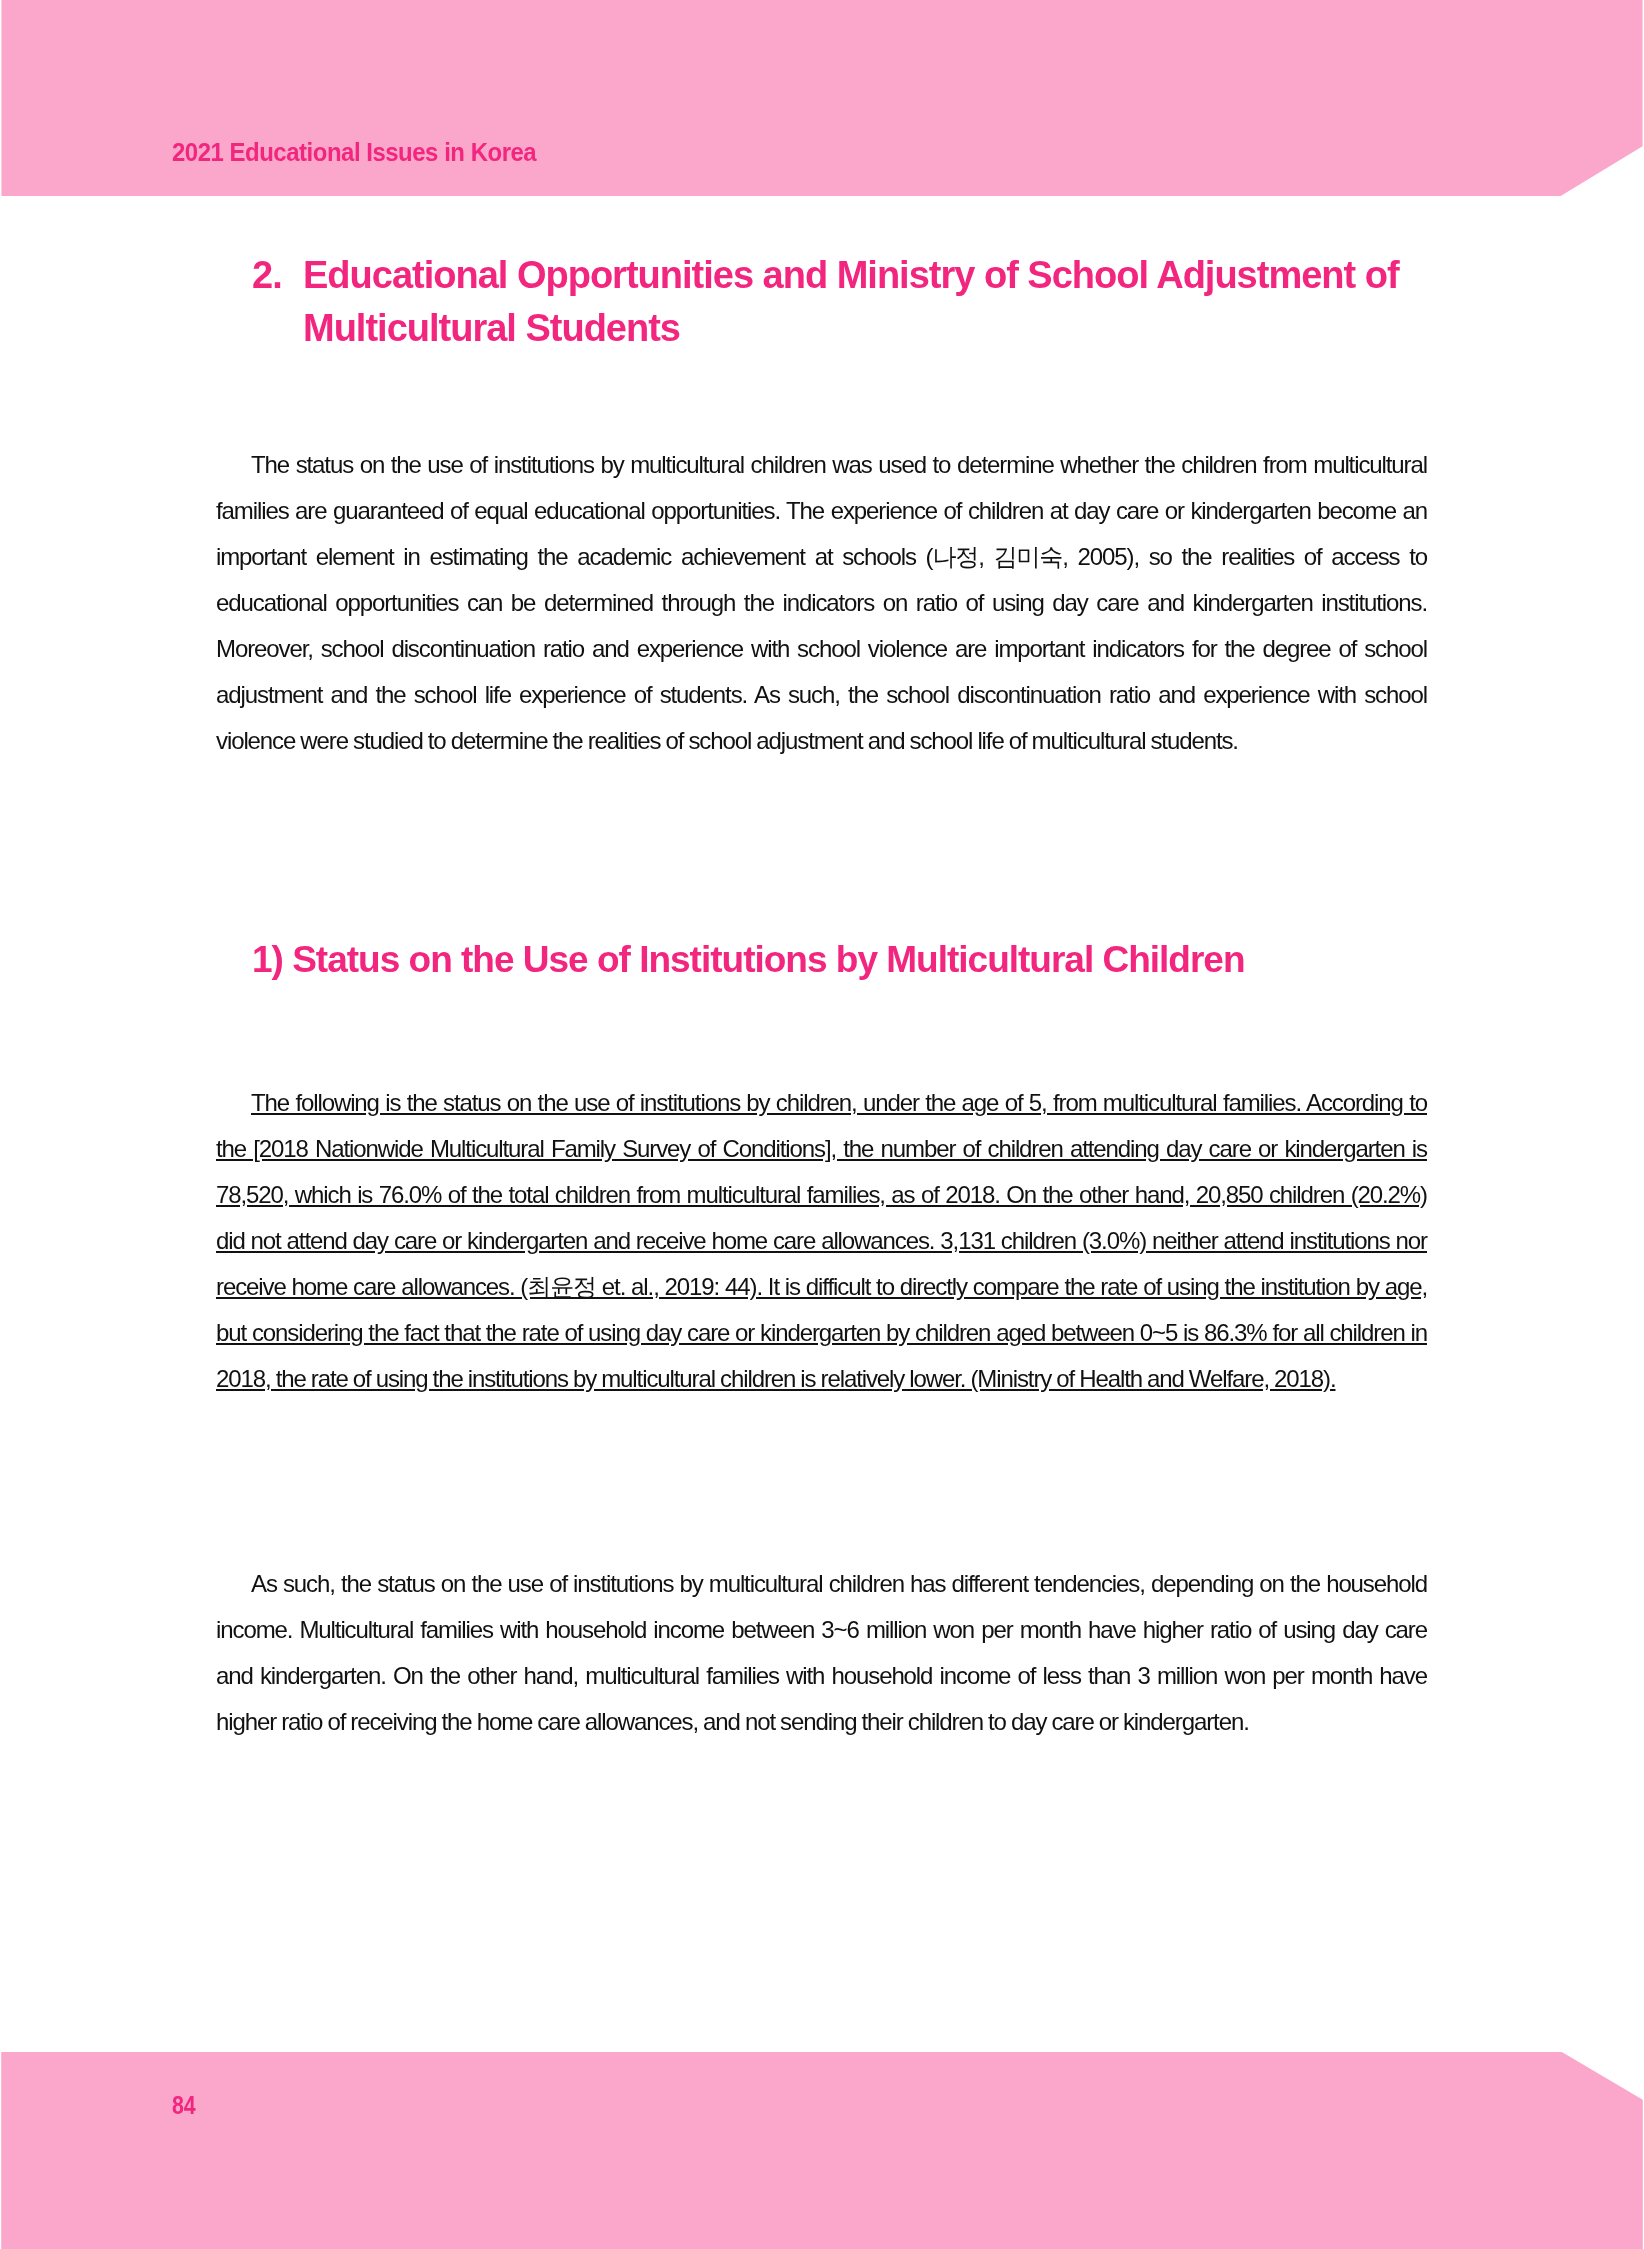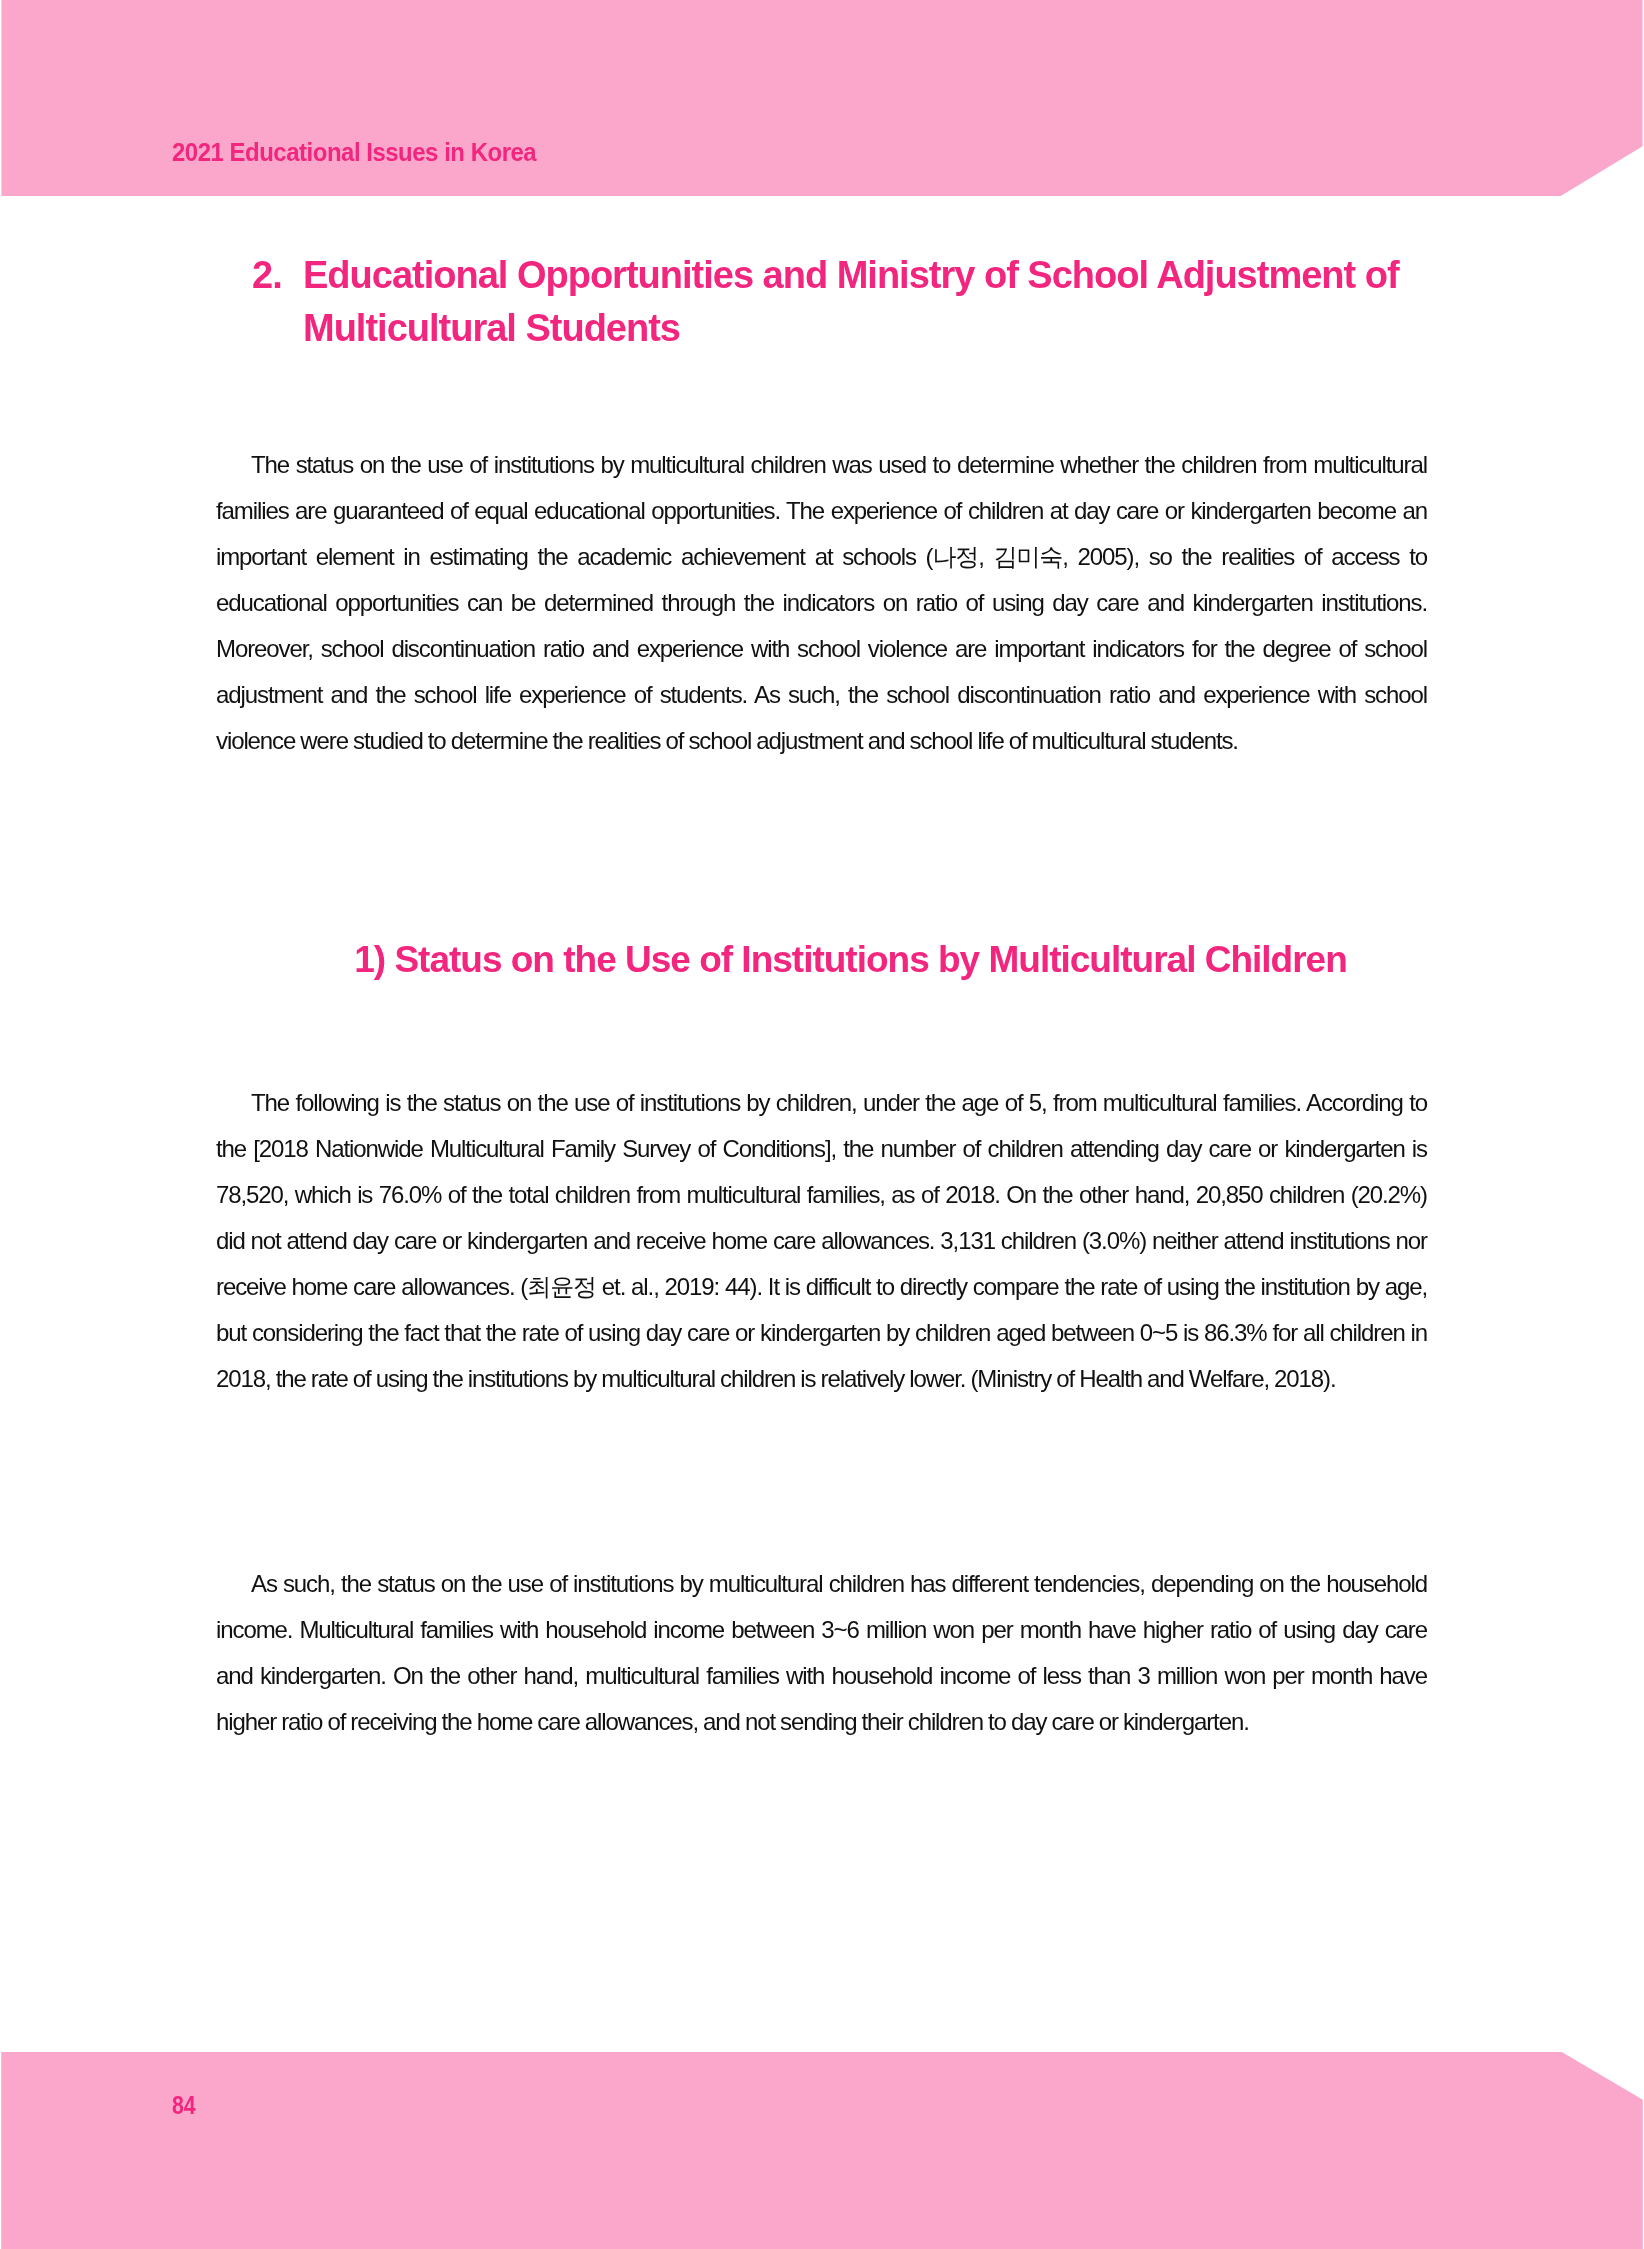--- a/index.html
+++ b/index.html
@@ -38,41 +38,41 @@
     letter-spacing: -1px;
   }
   .para {
     position: absolute; left: 216px; width: 1211px;
     font-family: "Liberation Sans Narrow", "Liberation Sans", sans-serif;
     font-size: 24px; line-height: 46px; color: #111111;
     text-align: justify; text-indent: 35px;
     letter-spacing: -1.1px; word-spacing: -0.5px;
   }
   #p1 { top: 442px; }
-  #p2 { top: 1080px; }
+  #p2 { top: 1080px; text-decoration: underline; }
   #p3 { top: 1561px; }
 </style>
 </head>
 <body>
 
 <div class="band" id="header-band">
   <svg width="1644" height="196" viewBox="0 0 3366 402">
     <polygon points="0,0 3366,0 3366,300 3198,402 0,402" fill="#FBA6CB"></polygon>
   </svg>
 </div>
 <div class="running-head">2021 Educational Issues in Korea</div>
 
 <h1 class="h-section" style="margin:0;">
   <span class="num">2.</span>
   <span class="txt">Educational Opportunities and Ministry of School Adjustment of Multicultural Students</span>
 </h1>
 
 <p class="para" id="p1" style="margin:0;">The status on the use of institutions by multicultural children was used to determine whether the children from multicultural families are guaranteed of equal educational opportunities. The experience of children at day care or kindergarten become an important element in estimating the academic achievement at schools (나정, 김미숙, 2005), so the realities of access to educational opportunities can be determined through the indicators on ratio of using day care and kindergarten institutions. Moreover, school discontinuation ratio and experience with school violence are important indicators for the degree of school adjustment and the school life experience of students. As such, the school discontinuation ratio and experience with school violence were studied to determine the realities of school adjustment and school life of multicultural students.</p>
 
-<h2 class="h-sub" style="margin:0;text-align:center;">1) Status on the Use of Institutions by Multicultural Children</h2>
+<h2 class="h-sub" style="margin:0;">1) Status on the Use of Institutions by Multicultural Children</h2>
 
 <p class="para" id="p2" style="margin:0;">The following is the status on the use of institutions by children, under the age of 5, from multicultural families. According to the [2018 Nationwide Multicultural Family Survey of Conditions], the number of children attending day care or kindergarten is 78,520, which is 76.0% of the total children from multicultural families, as of 2018. On the other hand, 20,850 children (20.2%) did not attend day care or kindergarten and receive home care allowances. 3,131 children (3.0%) neither attend institutions nor receive home care allowances. (최윤정 et. al., 2019: 44). It is difficult to directly compare the rate of using the institution by age, but considering the fact that the rate of using day care or kindergarten by children aged between 0~5 is 86.3% for all children in 2018, the rate of using the institutions by multicultural children is relatively lower. (Ministry of Health and Welfare, 2018).</p>
 
 <p class="para" id="p3" style="margin:0;">As such, the status on the use of institutions by multicultural children has different tendencies, depending on the household income. Multicultural families with household income between 3~6 million won per month have higher ratio of using day care and kindergarten. On the other hand, multicultural families with household income of less than 3 million won per month have higher ratio of receiving the home care allowances, and not sending their children to day care or kindergarten.</p>
 
 <div class="band" id="footer-band">
   <svg width="1644" height="198" viewBox="0 0 3366 406">
     <polygon points="0,0 3200,0 3366,98 3366,406 0,406" fill="#FBA6CB"></polygon>
   </svg>
 </div>

